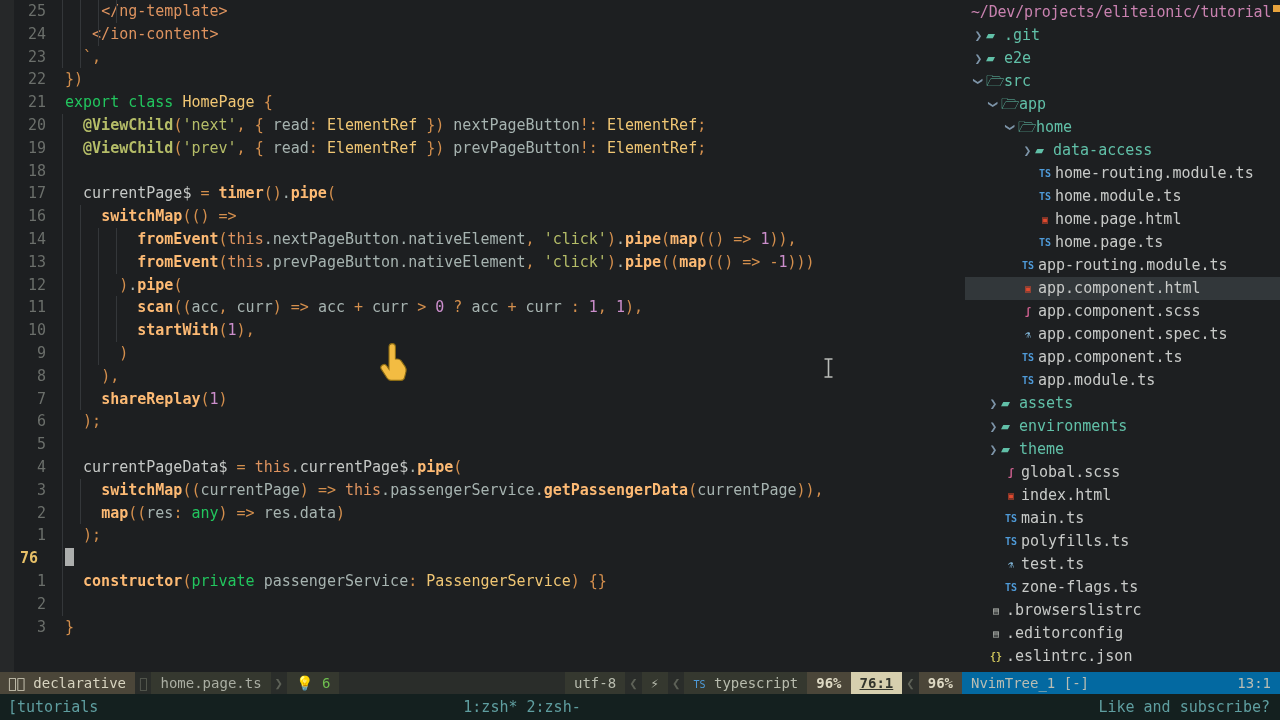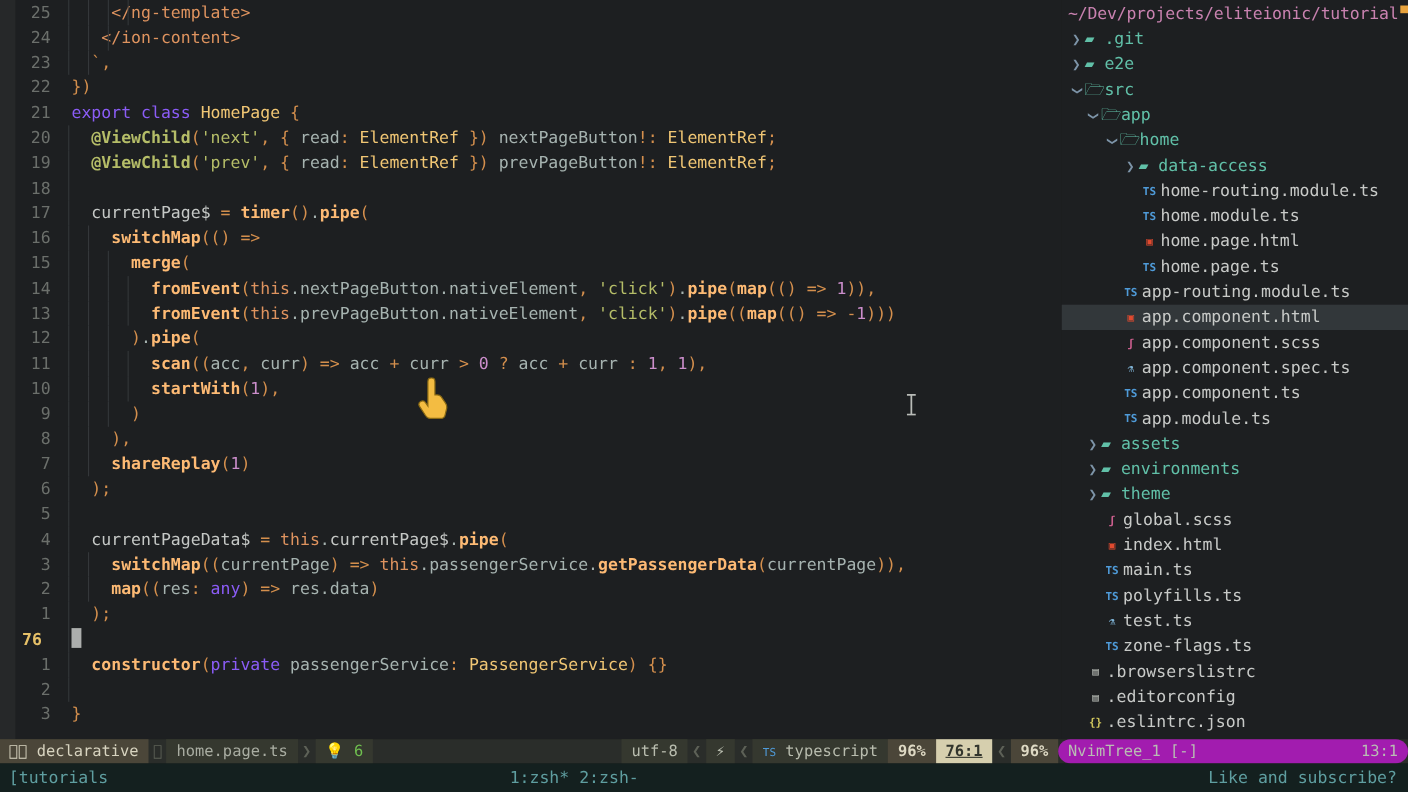--- a/index.html
+++ b/index.html
@@ -37,21 +37,21 @@
   .indent-guide {
     position: absolute; top: 0; width: 1px; height: 22.8px; background: #34373a;
   }
   .ig1 { left: 62px; }
   .ig2 { left: 80px; }
   .ig3 { left: 98px; }
   .ig4 { left: 116px; }
   .codetext { display: inline-block; padding-left: 19px; }
 
   
-  .t-kw      { color: #8b5cf6; }           
+  .t-kw      { color: #22c55e; }           
   .t-type    { color: #f0c674; }           
   .t-fn      { color: #fdba74; font-weight: bold; }           
   .t-str     { color: #b5bd68; }           
   .t-num     { color: #cc8ecc; }           
   .t-punc    { color: #d48f4d; }           
   .t-var     { color: #c5c8c6; }           
   .t-prop    { color: #a6b3b0; }           
   .t-this    { color: #de935f; }           
   .t-op      { color: #d48f4d; }           
   .t-tag     { color: #de935f; }
@@ -112,21 +112,21 @@
   .sl-right { position: absolute; right: 0; top: 0; height: 22px; display: flex; align-items: center; }
   .seg { height: 22px; line-height: 22px; padding: 0 9px; font-size: 14px; white-space: nowrap; }
   .seg-branch { background: #4b4639; color: #d8d4c0; font-weight: normal; padding-left: 8px;}
   .seg-file   { background: #35382f; color: #a9ada2; }
   .seg-hint   { background: #35382f; color: #6fbf4f; }
   .sep { color: #5d6157; font-size: 14px; line-height: 22px; padding: 0 4px; }
   .seg-plain  { background: #35382f; color: #b8bcae; }
   .seg-pct    { background: #4b4639; color: #ded9c4; font-weight: bold; }
   .seg-pos    { background: #d6cfae; color: #32352d; font-weight: bold; text-decoration: underline; }
   .seg-pct2   { background: #4b4639; color: #ded9c4; font-weight: bold; }
-  .seg-tree   { background: #a21caf; color: #b9bdb3; border-radius: 11px; }
+  .seg-tree   { background: #0369a1; color: #b9bdb3; }
   .statusline-bg-mid { position:absolute; left:0; top:0; width:1280px; height:22px; background:#23251f; z-index:-1;}
 
   
   .tmux {
     position: absolute; left: 0; top: 694px; width: 1280px; height: 26px;
     background: #14201f;
   }
   .tmux-left { position: absolute; left: 8px; top: 0; height: 26px; line-height: 26px;
     color: #5f9ea0; font-size: 15px; }
   .tmux-center { position: absolute; left: 0; top: 0; width: 1044px; height: 26px; line-height: 26px;
@@ -145,21 +145,20 @@
         <div class="cl"><span class="gutter">25</span><span class="indent-guide ig1"></span><span class="indent-guide ig2"></span><span class="indent-guide ig3"></span><span class="indent-guide ig4"></span><span class="codetext">    <span class="t-tag">&lt;/ng-template&gt;</span></span></div>
         <div class="cl"><span class="gutter">24</span><span class="indent-guide ig1"></span><span class="indent-guide ig2"></span><span class="indent-guide ig3"></span><span class="codetext">   <span class="t-tag">&lt;/ion-content&gt;</span></span></div>
         <div class="cl"><span class="gutter">23</span><span class="indent-guide ig1"></span><span class="indent-guide ig2"></span><span class="codetext">  <span class="t-punc">`</span><span class="t-punc">,</span></span></div>
         <div class="cl"><span class="gutter">22</span><span class="codetext"><span class="t-punc">}</span><span class="t-punc">)</span></span></div>
         <div class="cl"><span class="gutter">21</span><span class="codetext"><span class="t-kw">export</span> <span class="t-kw">class</span> <span class="t-type">HomePage</span> <span class="t-punc">{</span></span></div>
         <div class="cl"><span class="gutter">20</span><span class="indent-guide ig1"></span><span class="codetext">  <span class="t-decor">@</span><span class="t-decor">ViewChild</span><span class="t-punc">(</span><span class="t-str">'next'</span><span class="t-punc">,</span> <span class="t-punc">{</span> <span class="t-prop">read</span><span class="t-punc">:</span> <span class="t-type">ElementRef</span> <span class="t-punc">}</span><span class="t-punc">)</span> <span class="t-prop">nextPageButton</span><span class="t-punc">!</span><span class="t-punc">:</span> <span class="t-type">ElementRef</span><span class="t-punc">;</span></span></div>
         <div class="cl"><span class="gutter">19</span><span class="indent-guide ig1"></span><span class="codetext">  <span class="t-decor">@</span><span class="t-decor">ViewChild</span><span class="t-punc">(</span><span class="t-str">'prev'</span><span class="t-punc">,</span> <span class="t-punc">{</span> <span class="t-prop">read</span><span class="t-punc">:</span> <span class="t-type">ElementRef</span> <span class="t-punc">}</span><span class="t-punc">)</span> <span class="t-prop">prevPageButton</span><span class="t-punc">!</span><span class="t-punc">:</span> <span class="t-type">ElementRef</span><span class="t-punc">;</span></span></div>
         <div class="cl"><span class="gutter">18</span><span class="indent-guide ig1"></span><span class="codetext"></span></div>
         <div class="cl"><span class="gutter">17</span><span class="indent-guide ig1"></span><span class="codetext">  <span class="t-var">currentPage$</span> <span class="t-op">=</span> <span class="t-fn">timer</span><span class="t-punc">(</span><span class="t-punc">)</span><span class="t-prop">.</span><span class="t-fn">pipe</span><span class="t-punc">(</span></span></div>
         <div class="cl"><span class="gutter">16</span><span class="indent-guide ig1"></span><span class="indent-guide ig2"></span><span class="codetext">    <span class="t-fn">switchMap</span><span class="t-punc">(</span><span class="t-punc">(</span><span class="t-punc">)</span> <span class="t-op">=&gt;</span></span></div>
-        <div class="cl"><span class="gutter">15</span><span class="indent-guide ig1"></span><span class="indent-guide ig2"></span><span class="indent-guide ig3"></span><span class="codetext">      <span class="t-fn">merge</span><span class="t-punc">(</span></span></div>
         <div class="cl"><span class="gutter">14</span><span class="indent-guide ig1"></span><span class="indent-guide ig2"></span><span class="indent-guide ig3"></span><span class="indent-guide ig4"></span><span class="codetext">        <span class="t-fn">fromEvent</span><span class="t-punc">(</span><span class="t-this">this</span><span class="t-prop">.</span><span class="t-prop">nextPageButton</span><span class="t-prop">.</span><span class="t-prop">nativeElement</span><span class="t-punc">,</span> <span class="t-str">'click'</span><span class="t-punc">)</span><span class="t-prop">.</span><span class="t-fn">pipe</span><span class="t-punc">(</span><span class="t-fn">map</span><span class="t-punc">(</span><span class="t-punc">(</span><span class="t-punc">)</span> <span class="t-op">=&gt;</span> <span class="t-num">1</span><span class="t-punc">)</span><span class="t-punc">)</span><span class="t-punc">,</span></span></div>
         <div class="cl"><span class="gutter">13</span><span class="indent-guide ig1"></span><span class="indent-guide ig2"></span><span class="indent-guide ig3"></span><span class="indent-guide ig4"></span><span class="codetext">        <span class="t-fn">fromEvent</span><span class="t-punc">(</span><span class="t-this">this</span><span class="t-prop">.</span><span class="t-prop">prevPageButton</span><span class="t-prop">.</span><span class="t-prop">nativeElement</span><span class="t-punc">,</span> <span class="t-str">'click'</span><span class="t-punc">)</span><span class="t-prop">.</span><span class="t-fn">pipe</span><span class="t-punc">(</span><span class="t-punc">(</span><span class="t-fn">map</span><span class="t-punc">(</span><span class="t-punc">(</span><span class="t-punc">)</span> <span class="t-op">=&gt;</span> <span class="t-punc">-</span><span class="t-num">1</span><span class="t-punc">)</span><span class="t-punc">)</span><span class="t-punc">)</span></span></div>
         <div class="cl"><span class="gutter">12</span><span class="indent-guide ig1"></span><span class="indent-guide ig2"></span><span class="indent-guide ig3"></span><span class="codetext">      <span class="t-punc">)</span><span class="t-prop">.</span><span class="t-fn">pipe</span><span class="t-punc">(</span></span></div>
         <div class="cl"><span class="gutter">11</span><span class="indent-guide ig1"></span><span class="indent-guide ig2"></span><span class="indent-guide ig3"></span><span class="indent-guide ig4"></span><span class="codetext">        <span class="t-fn">scan</span><span class="t-punc">(</span><span class="t-punc">(</span><span class="t-prop">acc</span><span class="t-punc">,</span> <span class="t-prop">curr</span><span class="t-punc">)</span> <span class="t-op">=&gt;</span> <span class="t-prop">acc</span> <span class="t-op">+</span> <span class="t-prop">curr</span> <span class="t-op">&gt;</span> <span class="t-num">0</span> <span class="t-op">?</span> <span class="t-prop">acc</span> <span class="t-op">+</span> <span class="t-prop">curr</span> <span class="t-punc">:</span> <span class="t-num">1</span><span class="t-punc">,</span> <span class="t-num">1</span><span class="t-punc">)</span><span class="t-punc">,</span></span></div>
         <div class="cl"><span class="gutter">10</span><span class="indent-guide ig1"></span><span class="indent-guide ig2"></span><span class="indent-guide ig3"></span><span class="indent-guide ig4"></span><span class="codetext">        <span class="t-fn">startWith</span><span class="t-punc">(</span><span class="t-num">1</span><span class="t-punc">)</span><span class="t-punc">,</span></span></div>
         <div class="cl"><span class="gutter">9</span><span class="indent-guide ig1"></span><span class="indent-guide ig2"></span><span class="indent-guide ig3"></span><span class="codetext">      <span class="t-punc">)</span></span></div>
         <div class="cl"><span class="gutter">8</span><span class="indent-guide ig1"></span><span class="indent-guide ig2"></span><span class="codetext">    <span class="t-punc">)</span><span class="t-punc">,</span></span></div>
         <div class="cl"><span class="gutter">7</span><span class="indent-guide ig1"></span><span class="indent-guide ig2"></span><span class="codetext">    <span class="t-fn">shareReplay</span><span class="t-punc">(</span><span class="t-num">1</span><span class="t-punc">)</span></span></div>
         <div class="cl"><span class="gutter">6</span><span class="indent-guide ig1"></span><span class="codetext">  <span class="t-punc">)</span><span class="t-punc">;</span></span></div>
         <div class="cl"><span class="gutter">5</span><span class="indent-guide ig1"></span><span class="codetext"></span></div>

